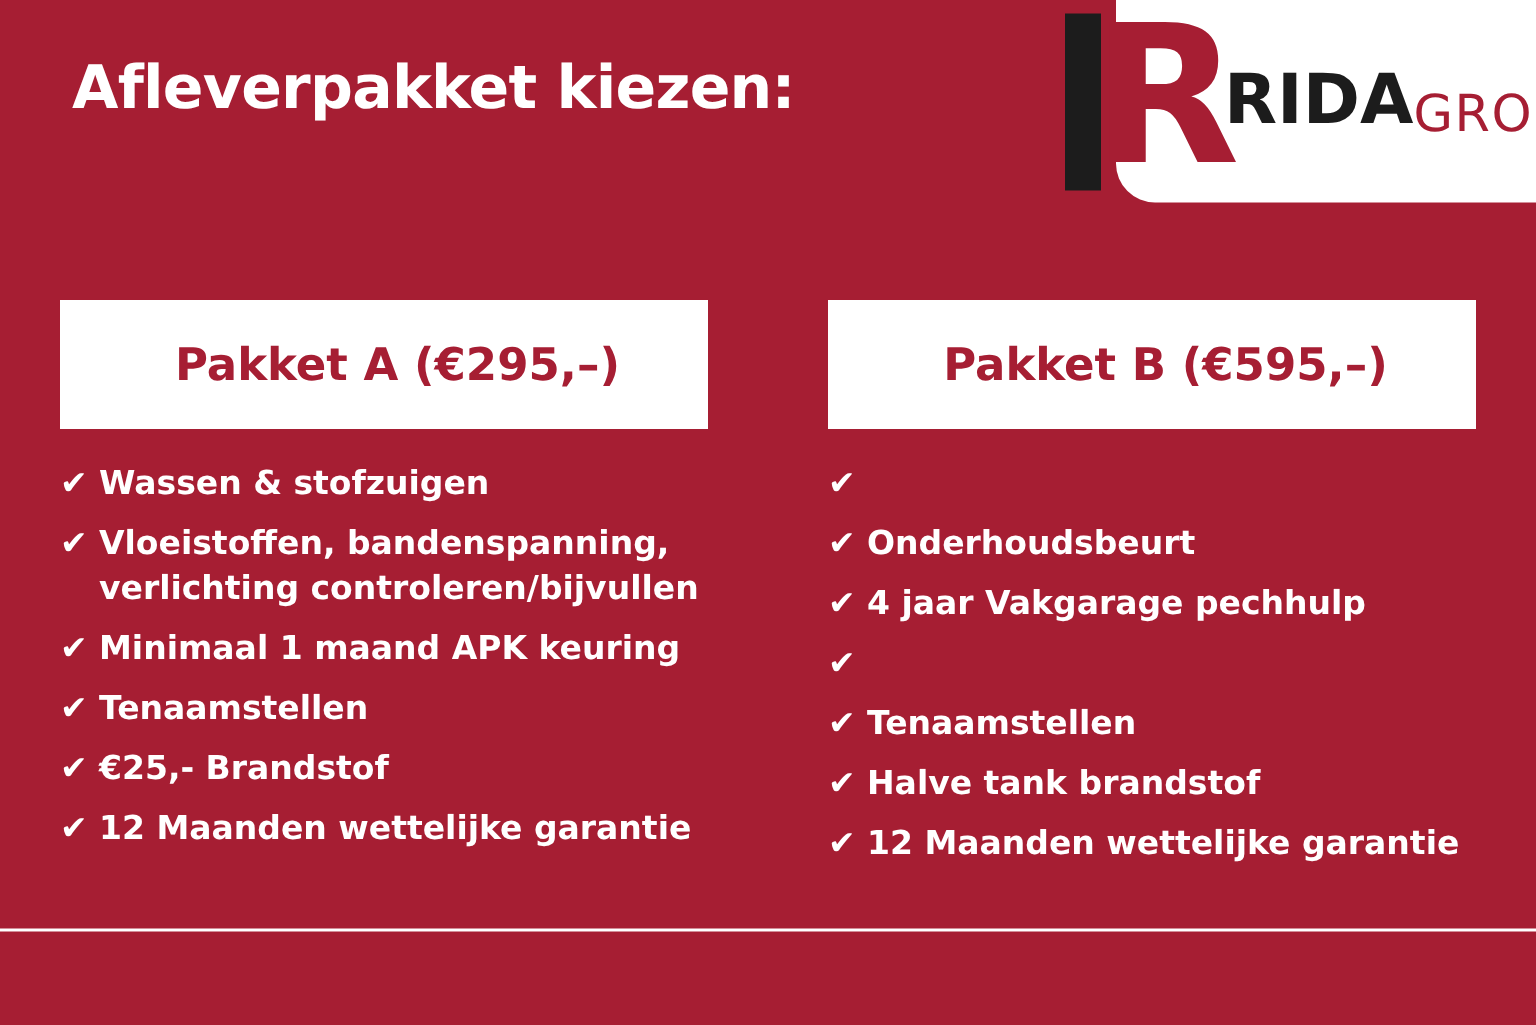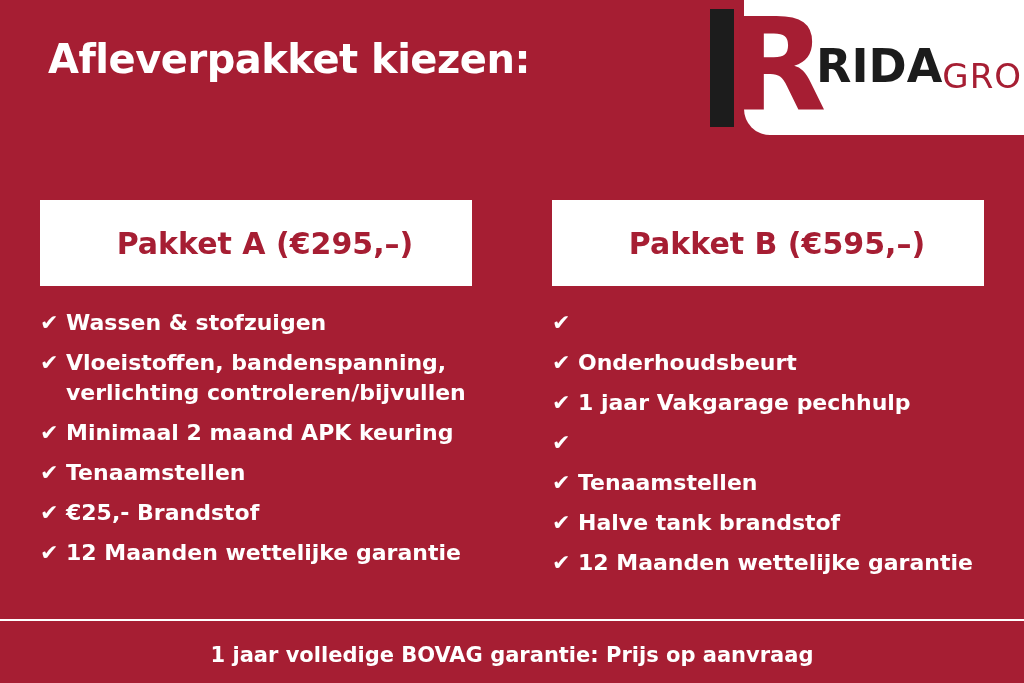--- a/index.html
+++ b/index.html
@@ -203,21 +203,21 @@
           <span class="check">✔</span>
           <span class="feature-text">Wassen &amp; stofzuigen</span>
         </li>
         <li class="feature-item">
           <span class="check">✔</span>
           <span class="feature-text">Vloeistoffen, bandenspanning,
 verlichting controleren/bijvullen</span>
         </li>
         <li class="feature-item">
           <span class="check">✔</span>
-          <span class="feature-text">Minimaal 2 maand APK keuring</span>
+          <span class="feature-text">Minimaal 1 maand APK keuring</span>
         </li>
         <li class="feature-item">
           <span class="check">✔</span>
           <span class="feature-text">Tenaamstellen</span>
         </li>
         <li class="feature-item">
           <span class="check">✔</span>
           <span class="feature-text">€25,- Brandstof</span>
         </li>
         <li class="feature-item">
@@ -234,21 +234,21 @@
       <ul class="feature-list">
         <li class="feature-item">
           <span class="check">✔</span>
         </li>
         <li class="feature-item">
           <span class="check">✔</span>
           <span class="feature-text">Onderhoudsbeurt</span>
         </li>
         <li class="feature-item">
           <span class="check">✔</span>
-          <span class="feature-text">1 jaar Vakgarage pechhulp</span>
+          <span class="feature-text">4 jaar Vakgarage pechhulp</span>
         </li>
         <li class="feature-item">
           <span class="check">✔</span>
         </li>
         <li class="feature-item">
           <span class="check">✔</span>
           <span class="feature-text">Tenaamstellen</span>
         </li>
         <li class="feature-item">
           <span class="check">✔</span>
@@ -257,15 +257,14 @@
         <li class="feature-item">
           <span class="check">✔</span>
           <span class="feature-text">12 Maanden wettelijke garantie</span>
         </li>
       </ul>
     </div>
 
   </div>
 
   <div class="footer-divider"></div>
-  <div class="footer-text">1 jaar volledige BOVAG garantie: Prijs op aanvraag</div>
 
 </div>
 
 </body></html>

